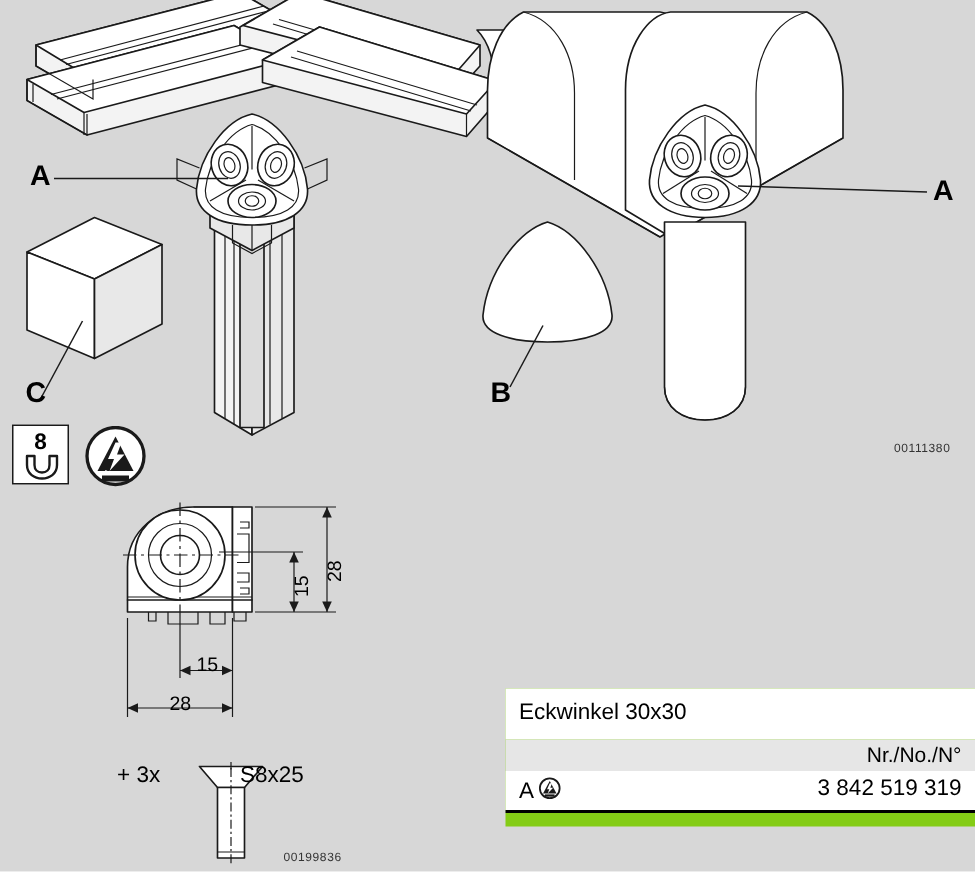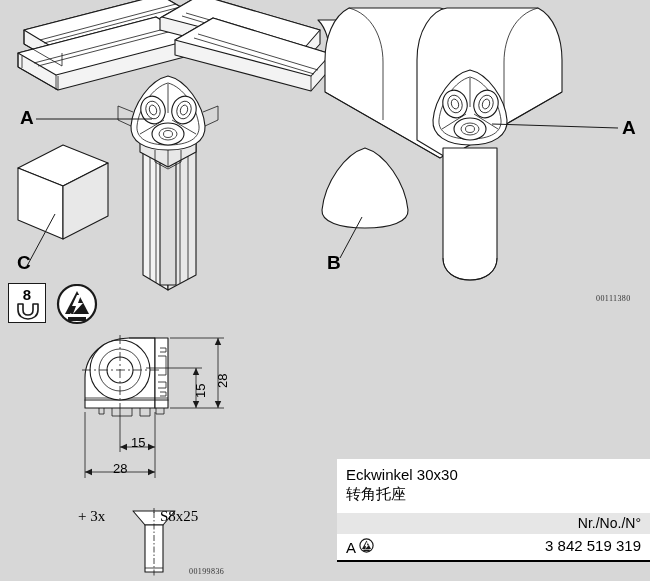--- a/index.html
+++ b/index.html
@@ -49,38 +49,38 @@
     line-height: 1;
   }
   .dim.vert {
     transform: rotate(-90deg);
     transform-origin: left top;
   }
 
   
   .drawno {
     position: absolute;
-    font-family: Liberation Serif, serif;
+    font-family: Liberation Sans, sans-serif;
     font-size: 8px;
     color: #333;
     letter-spacing: 0.4px;
   }
 
   
   .sym-box {
     position: absolute;
     background: #ffffff;
     border: 1px solid #1a1a1a;
     box-sizing: border-box;
   }
 
   
   .screw-note {
     position: absolute;
-    font-family: Liberation Serif, serif;
+    font-family: Liberation Sans, sans-serif;
     font-size: 15px;
     color: #000;
     white-space: nowrap;
   }
 
   
   #product-table {
     position: absolute;
     left: 337px;
     top: 459px;
@@ -444,21 +444,20 @@
   <div class="screw-note" style="left:160px; top:508px;">S8x25</div>
 
   <div class="drawno" style="left:596px; top:294px;">00111380</div>
 
   <div class="drawno" style="left:189px; top:567px;">00199836</div>
 
   <div id="product-table">
 
     <div id="table-title">
       <div>Eckwinkel 30x30</div>
-      <div class="cn">转角托座</div>
     </div>
 
     <div style="height:9px; background:#ffffff;"></div>
 
     <div class="hdr-row">
       <div class="hdr-cell">Nr./No./N°</div>
     </div>
 
     <div class="data-row">
       <div class="cell-left">

